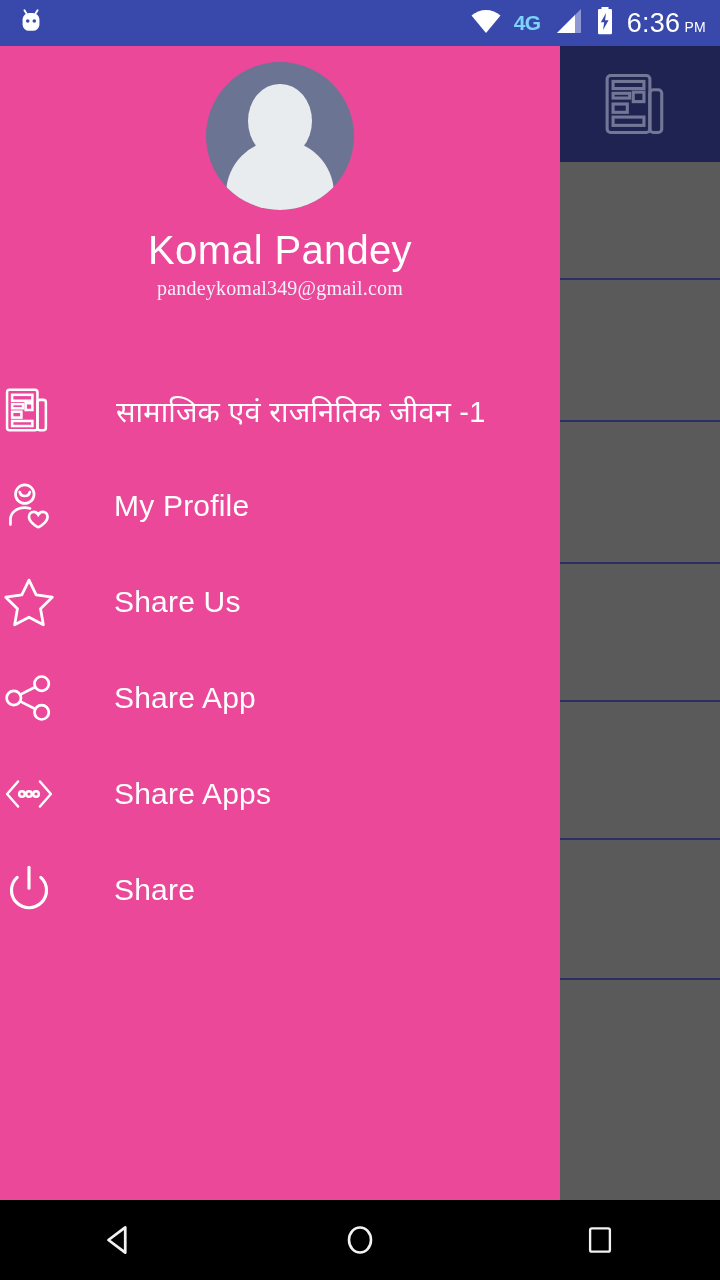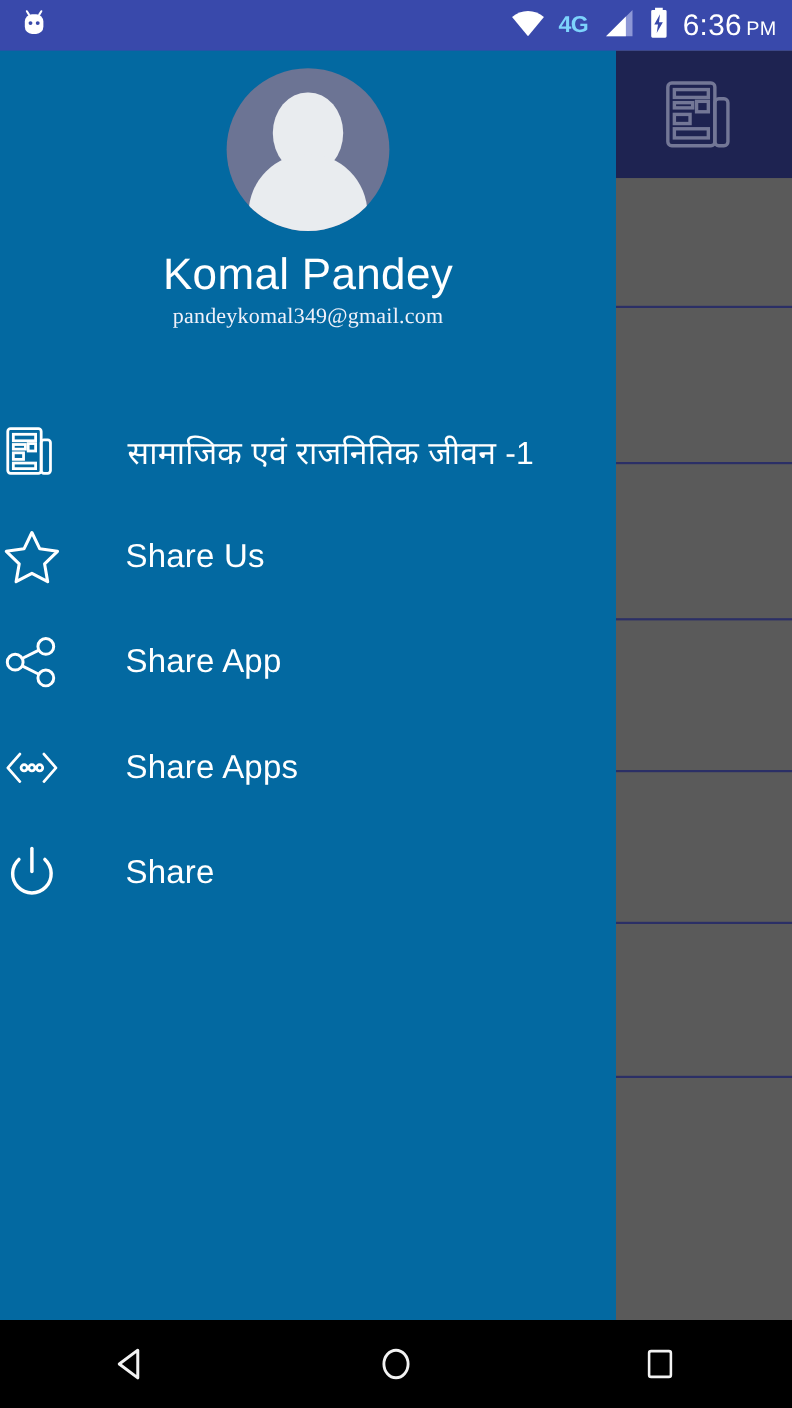--- a/index.html
+++ b/index.html
@@ -31,27 +31,27 @@
 
   
   .status-bar {
     position:absolute; left:0; top:0; width:720px; height:46px;
     background:#3949ab; display:flex; align-items:center;
     padding:0 14px 0 16px; z-index:40;
   }
   .status-left { display:flex; align-items:center; gap:10px; flex:1; }
   .status-right { display:flex; align-items:center; gap:12px; }
   .clock { color:#fff; font-size:27px; font-weight:400; letter-spacing:.3px; }
-  .clock .ampm { font-size:18px; margin-left:4px; }
+  .clock .ampm { font-size:14px; margin-left:4px; }
   .net-label { color:#7dd3fc; font-size:21px; font-weight:700; letter-spacing:-.5px; }
 
   
   .drawer {
     position:absolute; left:0; top:0; width:560px; height:1200px;
-    background:#0369a1; z-index:30; overflow:hidden;
+    background:#ec4899; z-index:30; overflow:hidden;
   }
   .drawer-header { padding-top:62px; text-align:center; }
   .avatar {
     width:148px; height:148px; border-radius:50%;
     background:#6c7494; margin:0 auto; position:relative; overflow:hidden;
   }
   .avatar .head {
     position:absolute; width:64px; height:74px; border-radius:34px/40px;
     background:#e9ecef; left:50%; top:22px; transform:translateX(-50%);
   }
@@ -145,20 +145,31 @@
             <rect x="12" y="14" width="24" height="7"></rect>
             <rect x="12" y="25" width="13" height="5"></rect>
             <rect x="28" y="24" width="8" height="8"></rect>
             <rect x="12" y="34" width="11" height="7"></rect>
             <rect x="12" y="45" width="24" height="6"></rect>
           </svg>
         </span>
         <span class="menu-label hindi">सामाजिक एवं राजनितिक जीवन -1</span>
       </div>
 
+      <div class="menu-item">
+        <span class="menu-icon">
+          <svg viewBox="0 0 64 64" width="54" height="54" fill="none" stroke="#ffffff" stroke-width="3.2" stroke-linecap="round">
+            <circle cx="27" cy="18" r="11"></circle>
+            <path d="M21 15.5a6.2 6.2 0 0 0 12 0"></path>
+            <path d="M10 54v-6c0-8 7.6-14 17-14 2.2 0 4.3.3 6.2.9"></path>
+            <path d="M43 57c-1 0-11-5.5-11-12.2 0-3.4 2.6-5.8 5.6-5.8 2.2 0 4.2 1.4 5.4 3.3 1.2-1.9 3.2-3.3 5.4-3.3 3 0 5.6 2.4 5.6 5.8C54 51.5 44 57 43 57z"></path>
+          </svg>
+        </span>
+        <span class="menu-label">My Profile</span>
+      </div>
 
       <div class="menu-item">
         <span class="menu-icon">
           <svg viewBox="0 0 64 64" width="56" height="56" fill="none" stroke="#ffffff" stroke-width="3.2" stroke-linejoin="round">
             <path d="M32 7l8.2 16.9 18.4 2.6-13.4 13.1 3.2 18.5L32 49.4 15.6 58.1l3.2-18.5L5.4 26.5l18.4-2.6z"></path>
           </svg>
         </span>
         <span class="menu-label">Share Us</span>
       </div>
 

